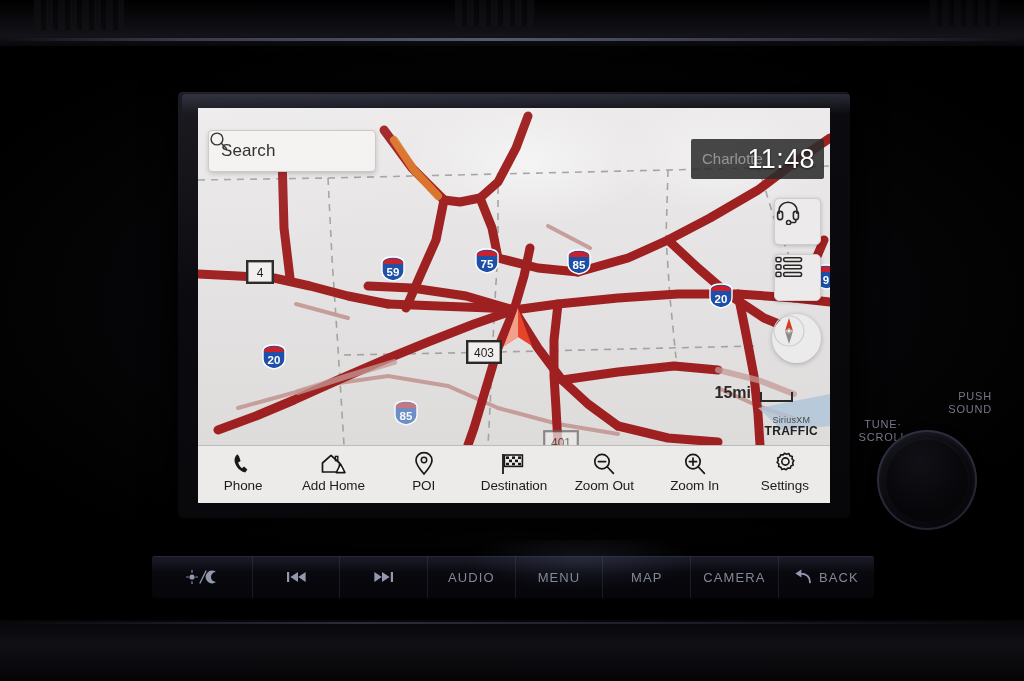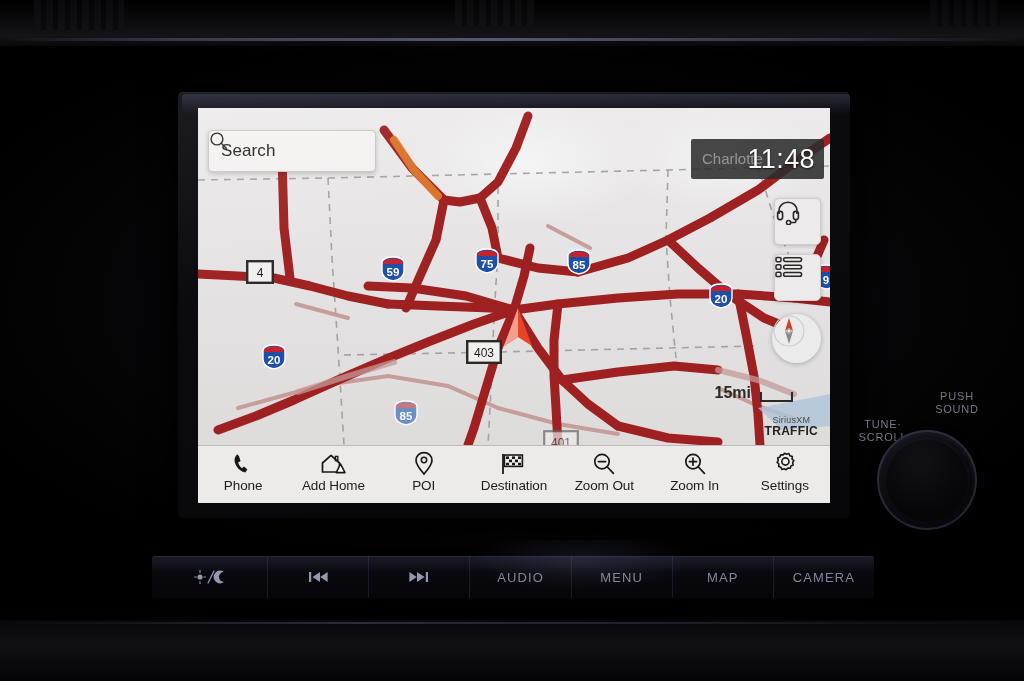--- a/index.html
+++ b/index.html
@@ -147,21 +147,21 @@
     content:""; position:absolute; left:8px; top:8px; right:8px; bottom:8px;
     border-radius:50%;
     background: radial-gradient(circle at 42% 28%, #101016 0%, #060609 70%);
     box-shadow: inset 0 1px 3px rgba(120,128,165,.12);
   }
   .knob-lbl { position:absolute; font-size:11px; color:#8e90a4; letter-spacing:.8px;
               text-align:center; line-height:1.15; opacity:.82; }
   #lbl-power { left:20px;  top:-16px; width:26px; }
   #lbl-vol   { left:92px;  top:-14px; width:48px; }
   #lbl-tune  { left:-14px; top:-22px; width:70px;margin-top:28px; }
-  #lbl-push  { left:60px;  top:-22px; width:70px; }
+  #lbl-push  { left:60px;  top:-22px; width:70px;text-align:right; }
   .power-ico { display:block; margin:0 auto; }
 
   
   #hardrow {
     position:absolute; left:152px; top:556px; width:722px; height:42px;
     display:flex; align-items:stretch;
     background: linear-gradient(180deg,#0a0a10 0%, #05050a 100%);
     border-radius:3px;
     box-shadow: inset 0 1px 0 rgba(90,96,130,.22), 0 2px 7px rgba(0,0,0,.8);
   }
@@ -522,20 +522,27 @@
     </div>
 
     <div class="hb">
       <span class="hb-lbl">MAP</span>
     </div>
 
     <div class="hb">
       <span class="hb-lbl">CAMERA</span>
     </div>
 
+    <div class="hb" id="hb-back">
+      <svg width="19" height="16" viewBox="0 0 19 16">
+        <path d="M16 13.4 C16 7.4 12 4.6 6 4.6" fill="none" stroke="#9498ae" stroke-width="1.8" stroke-linecap="round"></path>
+        <polygon points="7.4,0.6 7.4,8.6 1.4,4.6" fill="#9498ae"></polygon>
+      </svg>
+      <span class="hb-lbl">BACK</span>
+    </div>
 
   </div>
   <div id="hardrow-sheen"></div>
   <div id="panel-sheen"></div>
 
   <div id="bottom-trim"></div>
   <div id="bottom-trim-hl"></div>
 </div>
 
 </body></html>

